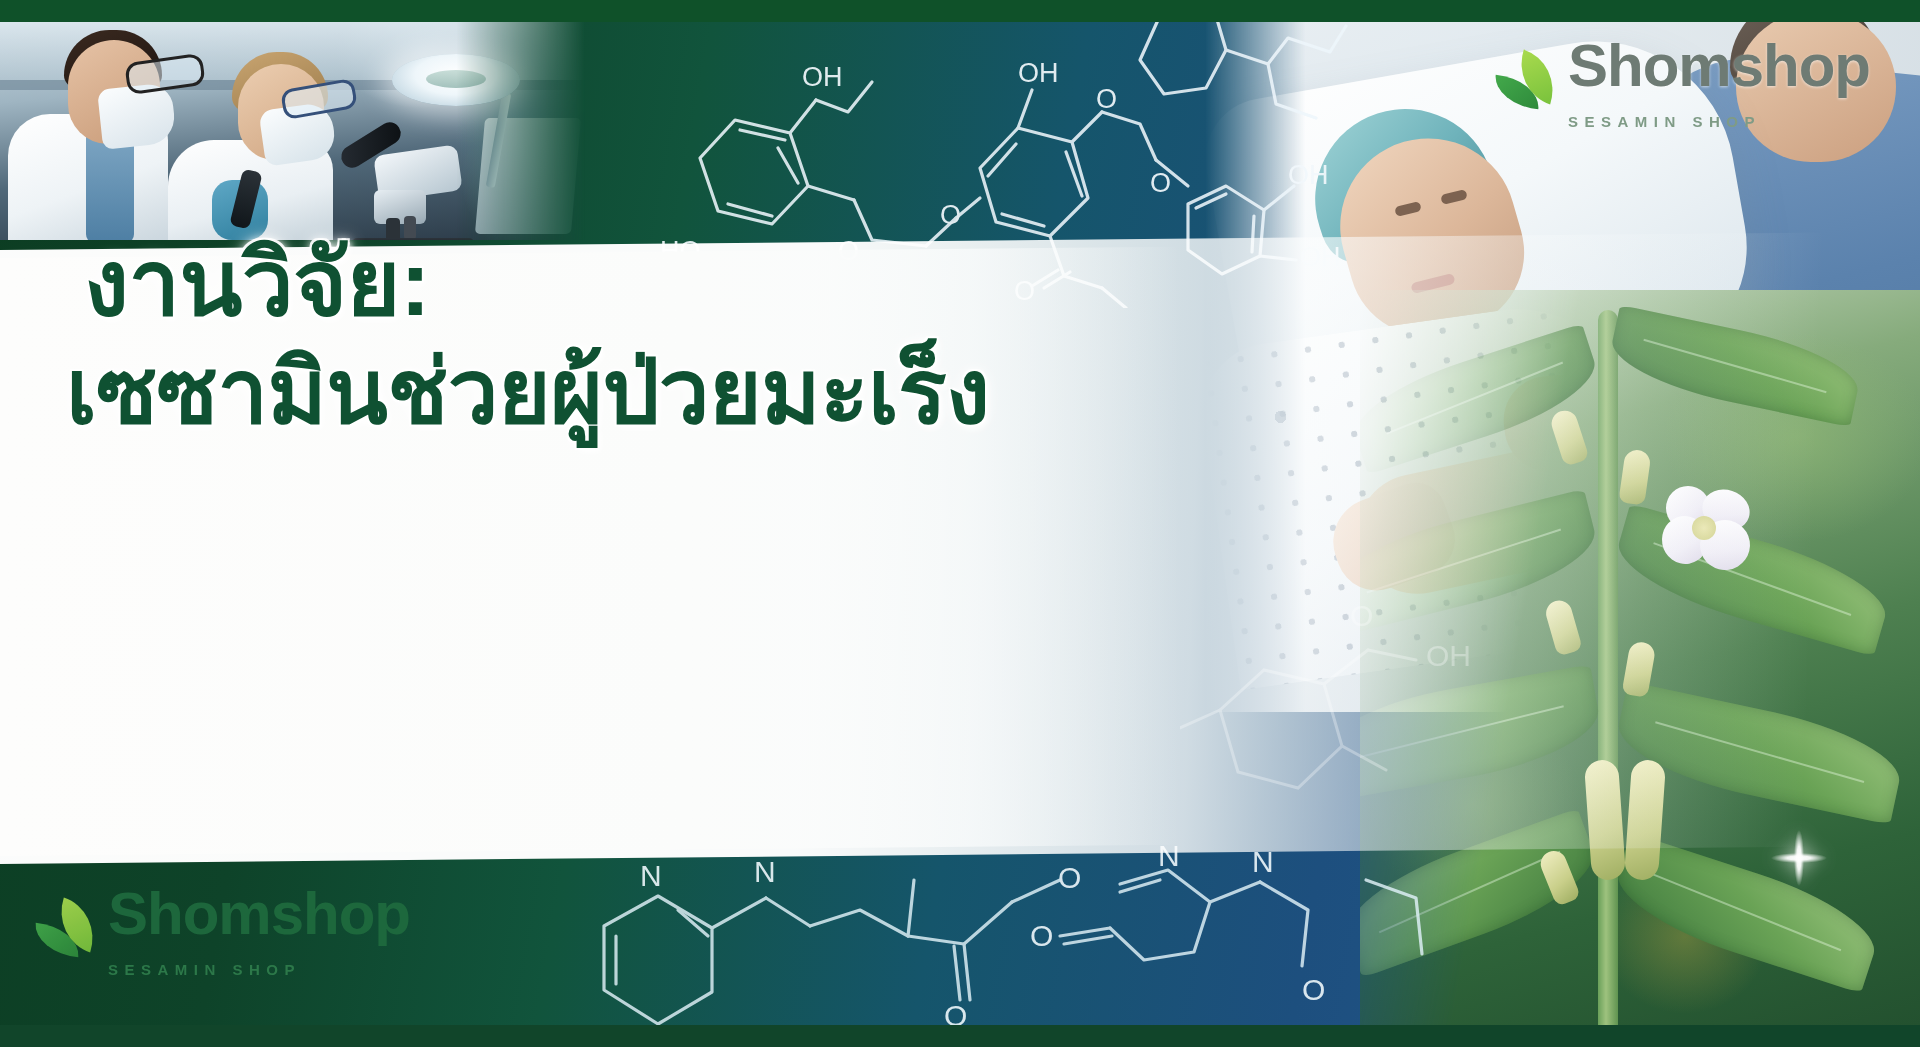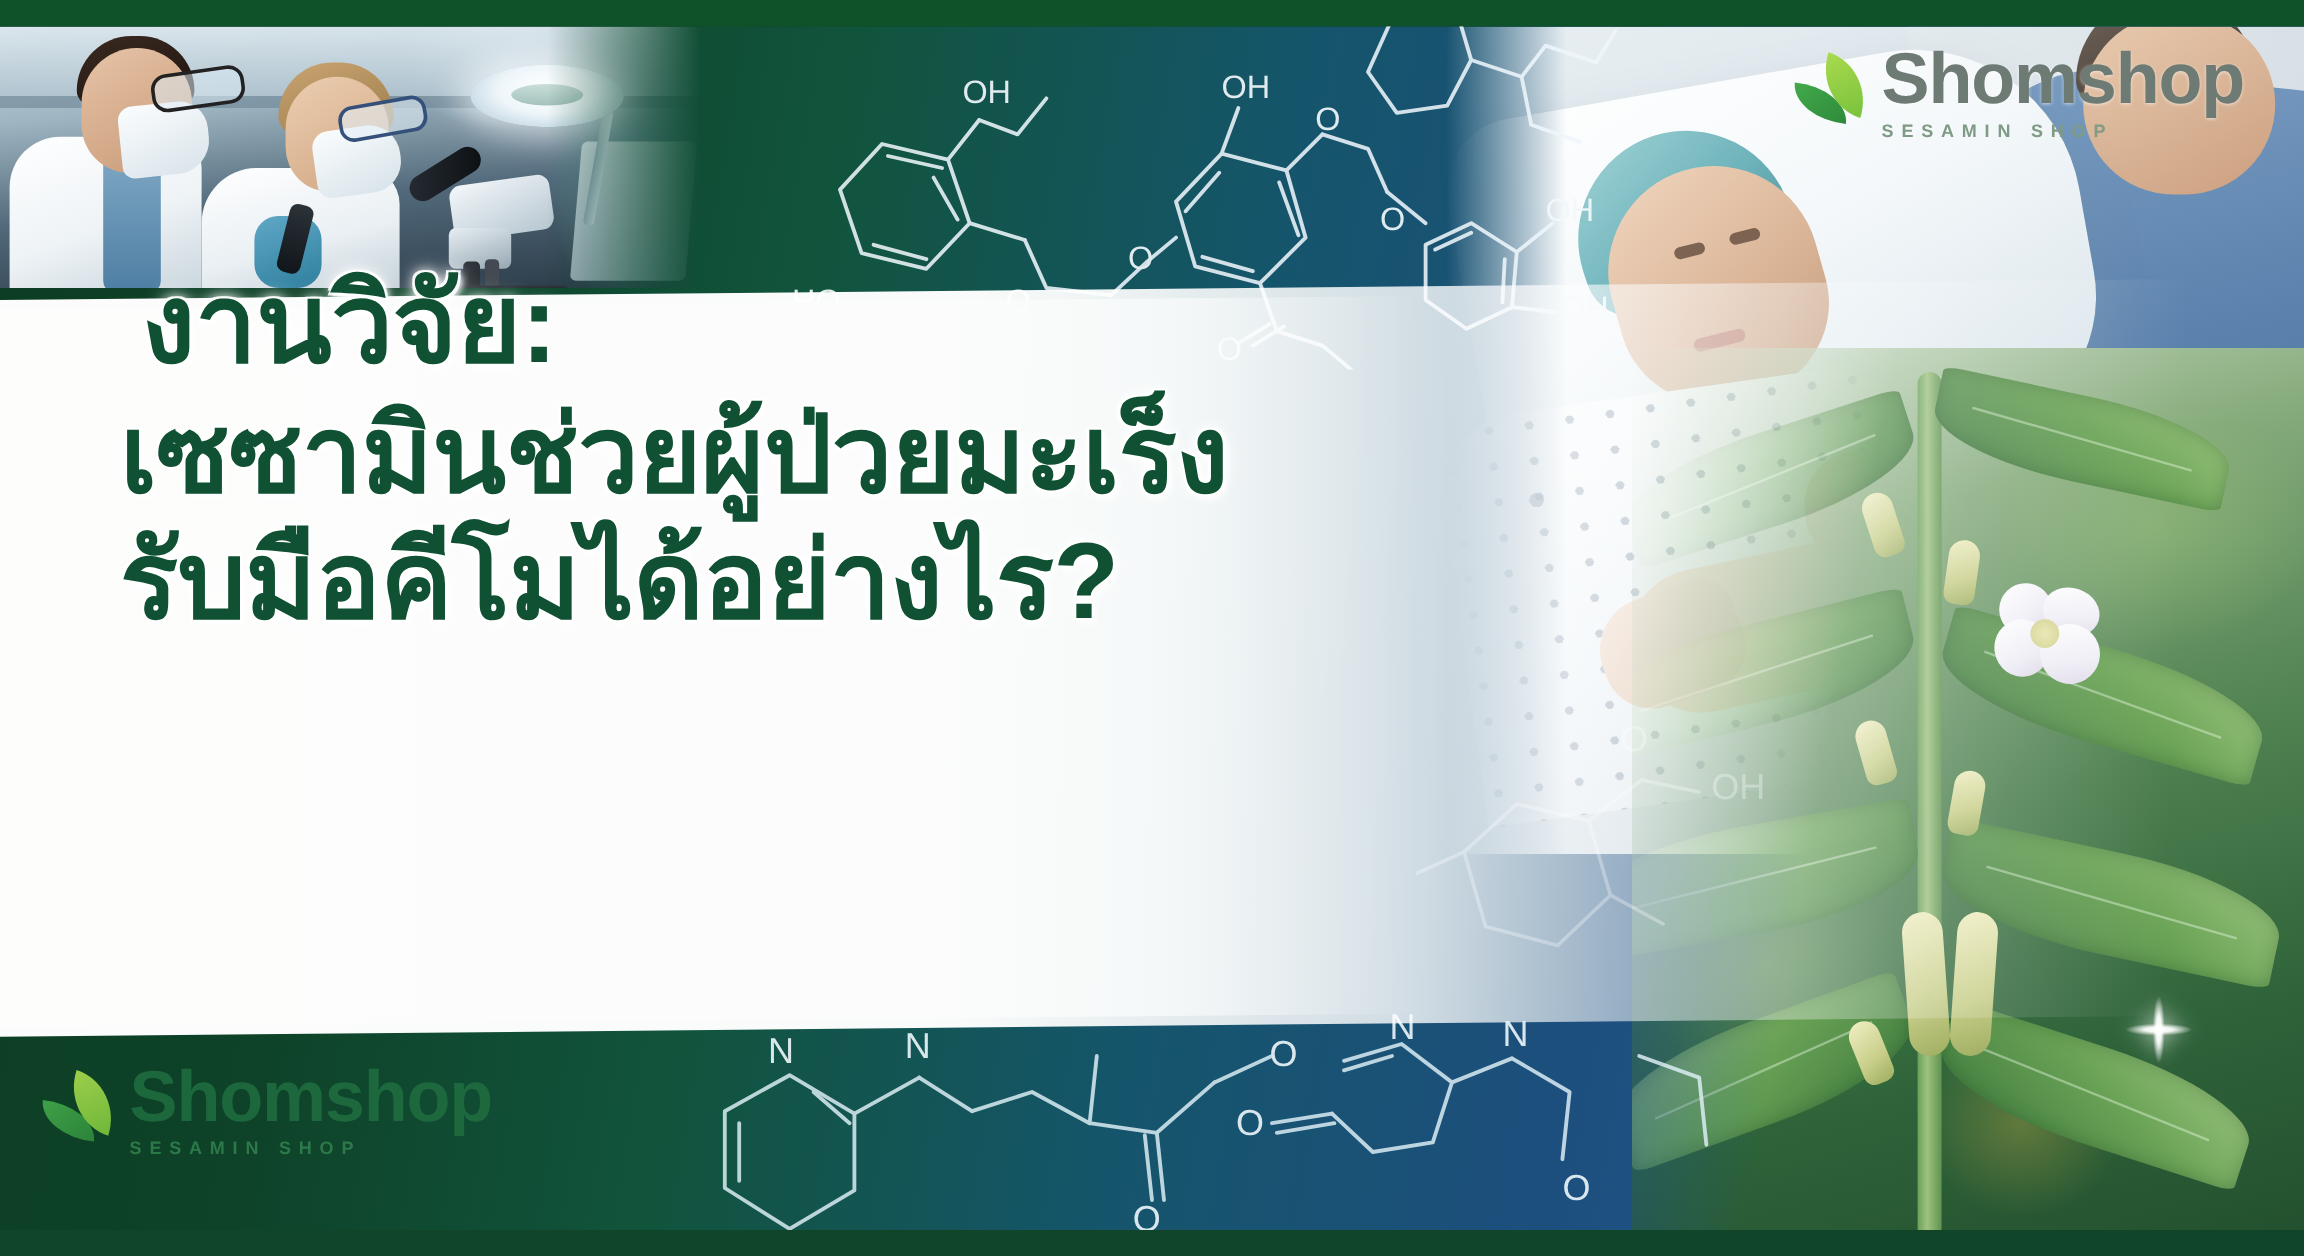--- a/index.html
+++ b/index.html
@@ -189,22 +189,22 @@
     transform-origin:left top;
   }
   .white-band-solid{
     position:absolute;left:0;top:258px;width:1180px;height:598px;
     background:linear-gradient(90deg,#fdfdfc 0%,#fbfcfb 58%,rgba(250,252,252,.72) 82%,rgba(248,251,251,0) 100%);
     transform:skewY(-0.55deg);transform-origin:left top;
   }
 
   
   .headline{
-    position:absolute;left:0;top:224px;width:1540px;
-    padding:0 0 0 100px;
+    position:absolute;left:0;top:236px;width:1540px;
+    padding:0 0 0 66px;
     box-sizing:border-box;
     z-index:6;
   }
   .hl-line{
     margin:0;
     font-family:"Liberation Sans","DejaVu Sans",sans-serif;
     font-weight:700;
     color:#0f5132;
     letter-spacing:-0.5px;
     line-height:1.04;
@@ -223,21 +223,21 @@
   
   .logo{position:absolute;display:flex;align-items:center;gap:8px;z-index:8;}
   .logo-tr{right:50px;top:36px;}
   .logo-bl{left:34px;top:884px;opacity:.92;}
   .logo-leaves{position:relative;width:66px;height:56px;flex:0 0 auto;}
   .lf{position:absolute;border-radius:0 100% 0 100%;}
   .lf-a{left:0;top:22px;width:46px;height:30px;background:linear-gradient(135deg,#43a94b,#2e8a3b);transform:rotate(6deg);}
   .lf-b{left:22px;top:0;width:42px;height:44px;background:linear-gradient(140deg,#a9da4e,#79c23c);transform:rotate(18deg);}
   .logo-text{display:flex;flex-direction:column;line-height:1;}
   .logo-name{font-size:60px;font-weight:700;letter-spacing:-1px;}
-  .logo-sub{font-size:15px;letter-spacing:6.5px;margin-top:6px;font-weight:600;}
+  .logo-sub{font-size:15px;letter-spacing:6.5px;margin-top:18px;font-weight:600;}
   .logo-tr .logo-name{color:#6e7b74;text-shadow:0 1px 3px rgba(255,255,255,.6);}
   .logo-tr .logo-sub{color:#7f9b86;}
   .logo-bl .logo-name{color:#1f6b3e;}
   .logo-bl .logo-sub{color:#2f7d4c;}
 
   
   .frame-top,.frame-bottom{position:absolute;left:0;width:100%;background:#0f5129;z-index:10;}
   .frame-top{top:0;height:22px;}
   .frame-bottom{bottom:0;height:22px;background:#11452a;}
 </style>
@@ -423,21 +423,20 @@
       </svg>
     </div>
   </div>
 
   <div class="white-band"></div>
   <div class="white-band-solid"></div>
 
   <div class="headline">
     <p class="hl-line hl-1">งานวิจัย:</p>
     <p class="hl-line hl-2">เซซามินช่วยผู้ป่วยมะเร็ง</p>
-    <p class="hl-line hl-3">รับมือคีโมได้อย่างไร?</p>
   </div>
 
   <div class="logo logo-tr">
     <span class="logo-leaves">
       <span class="lf lf-a"></span>
       <span class="lf lf-b"></span>
     </span>
     <span class="logo-text">
       <span class="logo-name">Shomshop</span>
       <span class="logo-sub">SESAMIN SHOP</span>

